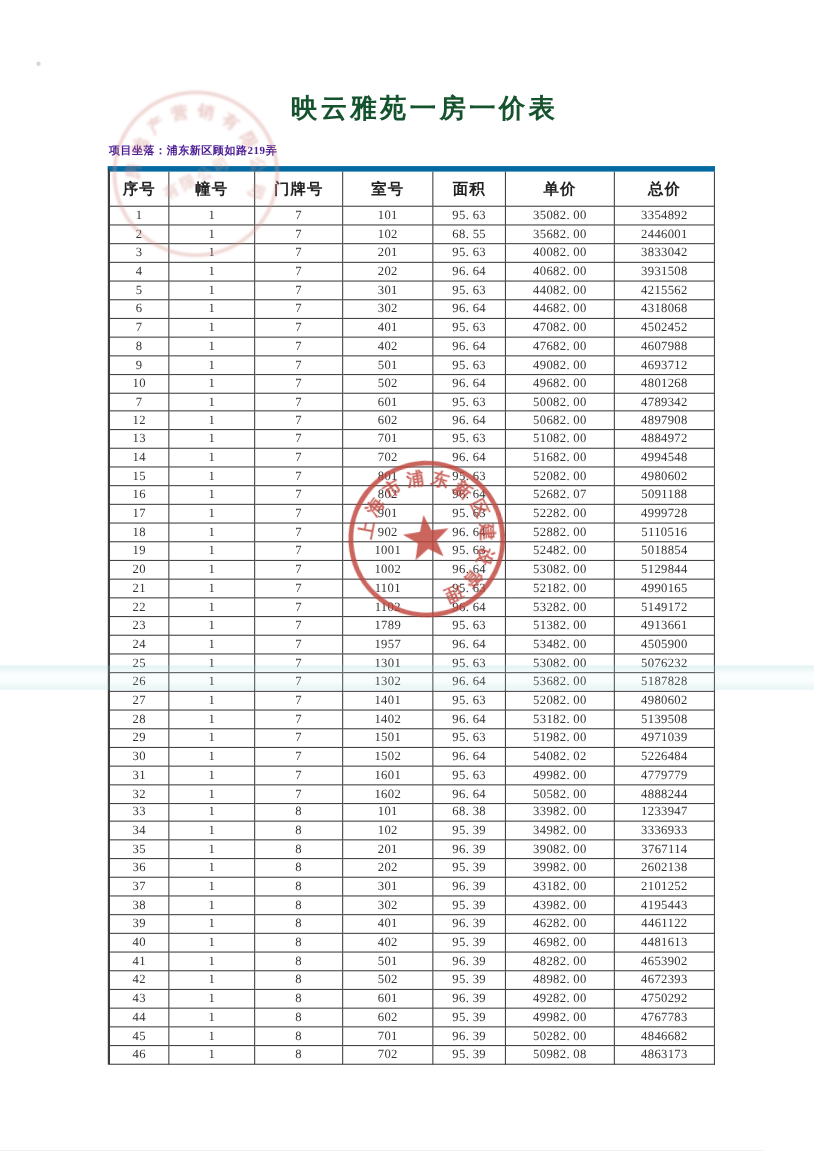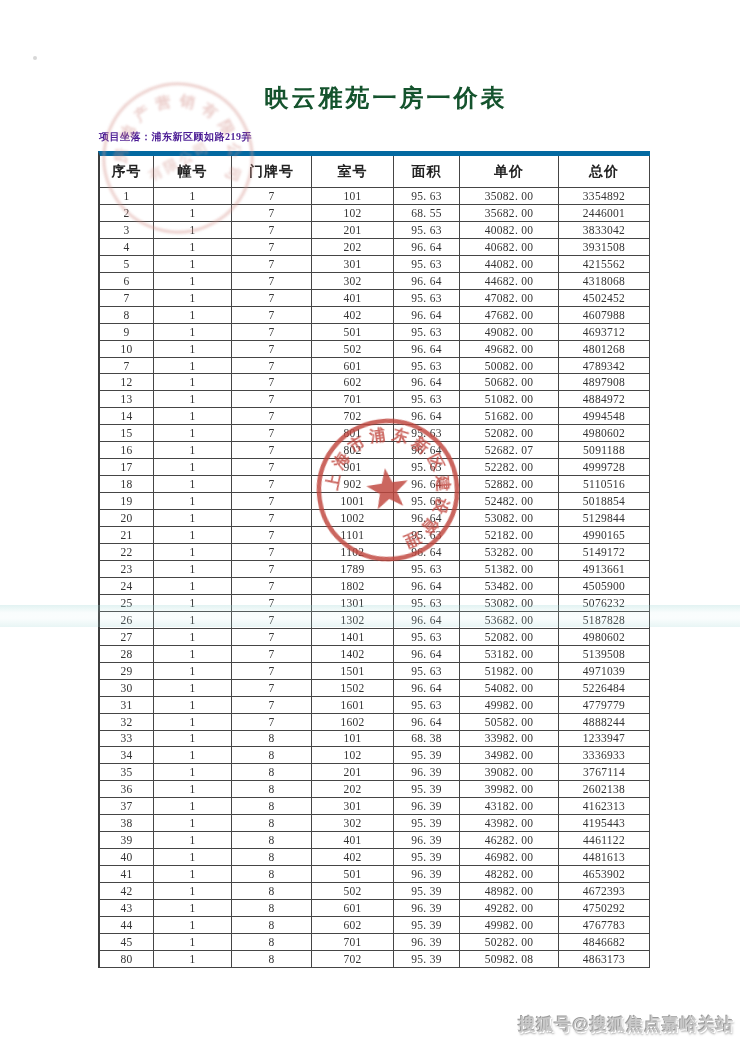--- a/index.html
+++ b/index.html
@@ -91,43 +91,43 @@
       <div class="trow"><div class="tcell td">14</div><div class="tcell td">1</div><div class="tcell td">7</div><div class="tcell td">702</div><div class="tcell td">96. 64</div><div class="tcell td">51682. 00</div><div class="tcell td">4994548</div></div>
       <div class="trow"><div class="tcell td">15</div><div class="tcell td">1</div><div class="tcell td">7</div><div class="tcell td">801</div><div class="tcell td">95. 63</div><div class="tcell td">52082. 00</div><div class="tcell td">4980602</div></div>
       <div class="trow"><div class="tcell td">16</div><div class="tcell td">1</div><div class="tcell td">7</div><div class="tcell td">802</div><div class="tcell td">96. 64</div><div class="tcell td">52682. 07</div><div class="tcell td">5091188</div></div>
       <div class="trow"><div class="tcell td">17</div><div class="tcell td">1</div><div class="tcell td">7</div><div class="tcell td">901</div><div class="tcell td">95. 63</div><div class="tcell td">52282. 00</div><div class="tcell td">4999728</div></div>
       <div class="trow"><div class="tcell td">18</div><div class="tcell td">1</div><div class="tcell td">7</div><div class="tcell td">902</div><div class="tcell td">96. 64</div><div class="tcell td">52882. 00</div><div class="tcell td">5110516</div></div>
       <div class="trow"><div class="tcell td">19</div><div class="tcell td">1</div><div class="tcell td">7</div><div class="tcell td">1001</div><div class="tcell td">95. 63</div><div class="tcell td">52482. 00</div><div class="tcell td">5018854</div></div>
       <div class="trow"><div class="tcell td">20</div><div class="tcell td">1</div><div class="tcell td">7</div><div class="tcell td">1002</div><div class="tcell td">96. 64</div><div class="tcell td">53082. 00</div><div class="tcell td">5129844</div></div>
       <div class="trow"><div class="tcell td">21</div><div class="tcell td">1</div><div class="tcell td">7</div><div class="tcell td">1101</div><div class="tcell td">95. 63</div><div class="tcell td">52182. 00</div><div class="tcell td">4990165</div></div>
       <div class="trow"><div class="tcell td">22</div><div class="tcell td">1</div><div class="tcell td">7</div><div class="tcell td">1102</div><div class="tcell td">96. 64</div><div class="tcell td">53282. 00</div><div class="tcell td">5149172</div></div>
       <div class="trow"><div class="tcell td">23</div><div class="tcell td">1</div><div class="tcell td">7</div><div class="tcell td">1789</div><div class="tcell td">95. 63</div><div class="tcell td">51382. 00</div><div class="tcell td">4913661</div></div>
-      <div class="trow"><div class="tcell td">24</div><div class="tcell td">1</div><div class="tcell td">7</div><div class="tcell td">1802</div><div class="tcell td">96. 64</div><div class="tcell td">53482. 00</div><div class="tcell td">4505900</div></div>
+      <div class="trow"><div class="tcell td">24</div><div class="tcell td">1</div><div class="tcell td">7</div><div class="tcell td">1957</div><div class="tcell td">96. 64</div><div class="tcell td">53482. 00</div><div class="tcell td">4505900</div></div>
       <div class="trow"><div class="tcell td">25</div><div class="tcell td">1</div><div class="tcell td">7</div><div class="tcell td">1301</div><div class="tcell td">95. 63</div><div class="tcell td">53082. 00</div><div class="tcell td">5076232</div></div>
       <div class="trow"><div class="tcell td">26</div><div class="tcell td">1</div><div class="tcell td">7</div><div class="tcell td">1302</div><div class="tcell td">96. 64</div><div class="tcell td">53682. 00</div><div class="tcell td">5187828</div></div>
       <div class="trow"><div class="tcell td">27</div><div class="tcell td">1</div><div class="tcell td">7</div><div class="tcell td">1401</div><div class="tcell td">95. 63</div><div class="tcell td">52082. 00</div><div class="tcell td">4980602</div></div>
       <div class="trow"><div class="tcell td">28</div><div class="tcell td">1</div><div class="tcell td">7</div><div class="tcell td">1402</div><div class="tcell td">96. 64</div><div class="tcell td">53182. 00</div><div class="tcell td">5139508</div></div>
       <div class="trow"><div class="tcell td">29</div><div class="tcell td">1</div><div class="tcell td">7</div><div class="tcell td">1501</div><div class="tcell td">95. 63</div><div class="tcell td">51982. 00</div><div class="tcell td">4971039</div></div>
-      <div class="trow"><div class="tcell td">30</div><div class="tcell td">1</div><div class="tcell td">7</div><div class="tcell td">1502</div><div class="tcell td">96. 64</div><div class="tcell td">54082. 00</div><div class="tcell td">5226484</div></div>
+      <div class="trow"><div class="tcell td">30</div><div class="tcell td">1</div><div class="tcell td">7</div><div class="tcell td">1502</div><div class="tcell td">96. 64</div><div class="tcell td">54082. 02</div><div class="tcell td">5226484</div></div>
       <div class="trow"><div class="tcell td">31</div><div class="tcell td">1</div><div class="tcell td">7</div><div class="tcell td">1601</div><div class="tcell td">95. 63</div><div class="tcell td">49982. 00</div><div class="tcell td">4779779</div></div>
       <div class="trow"><div class="tcell td">32</div><div class="tcell td">1</div><div class="tcell td">7</div><div class="tcell td">1602</div><div class="tcell td">96. 64</div><div class="tcell td">50582. 00</div><div class="tcell td">4888244</div></div>
       <div class="trow"><div class="tcell td">33</div><div class="tcell td">1</div><div class="tcell td">8</div><div class="tcell td">101</div><div class="tcell td">68. 38</div><div class="tcell td">33982. 00</div><div class="tcell td">1233947</div></div>
       <div class="trow"><div class="tcell td">34</div><div class="tcell td">1</div><div class="tcell td">8</div><div class="tcell td">102</div><div class="tcell td">95. 39</div><div class="tcell td">34982. 00</div><div class="tcell td">3336933</div></div>
       <div class="trow"><div class="tcell td">35</div><div class="tcell td">1</div><div class="tcell td">8</div><div class="tcell td">201</div><div class="tcell td">96. 39</div><div class="tcell td">39082. 00</div><div class="tcell td">3767114</div></div>
       <div class="trow"><div class="tcell td">36</div><div class="tcell td">1</div><div class="tcell td">8</div><div class="tcell td">202</div><div class="tcell td">95. 39</div><div class="tcell td">39982. 00</div><div class="tcell td">2602138</div></div>
-      <div class="trow"><div class="tcell td">37</div><div class="tcell td">1</div><div class="tcell td">8</div><div class="tcell td">301</div><div class="tcell td">96. 39</div><div class="tcell td">43182. 00</div><div class="tcell td">4162313</div></div>
+      <div class="trow"><div class="tcell td">37</div><div class="tcell td">1</div><div class="tcell td">8</div><div class="tcell td">301</div><div class="tcell td">96. 39</div><div class="tcell td">43182. 00</div><div class="tcell td">2101252</div></div>
       <div class="trow"><div class="tcell td">38</div><div class="tcell td">1</div><div class="tcell td">8</div><div class="tcell td">302</div><div class="tcell td">95. 39</div><div class="tcell td">43982. 00</div><div class="tcell td">4195443</div></div>
       <div class="trow"><div class="tcell td">39</div><div class="tcell td">1</div><div class="tcell td">8</div><div class="tcell td">401</div><div class="tcell td">96. 39</div><div class="tcell td">46282. 00</div><div class="tcell td">4461122</div></div>
       <div class="trow"><div class="tcell td">40</div><div class="tcell td">1</div><div class="tcell td">8</div><div class="tcell td">402</div><div class="tcell td">95. 39</div><div class="tcell td">46982. 00</div><div class="tcell td">4481613</div></div>
       <div class="trow"><div class="tcell td">41</div><div class="tcell td">1</div><div class="tcell td">8</div><div class="tcell td">501</div><div class="tcell td">96. 39</div><div class="tcell td">48282. 00</div><div class="tcell td">4653902</div></div>
       <div class="trow"><div class="tcell td">42</div><div class="tcell td">1</div><div class="tcell td">8</div><div class="tcell td">502</div><div class="tcell td">95. 39</div><div class="tcell td">48982. 00</div><div class="tcell td">4672393</div></div>
       <div class="trow"><div class="tcell td">43</div><div class="tcell td">1</div><div class="tcell td">8</div><div class="tcell td">601</div><div class="tcell td">96. 39</div><div class="tcell td">49282. 00</div><div class="tcell td">4750292</div></div>
       <div class="trow"><div class="tcell td">44</div><div class="tcell td">1</div><div class="tcell td">8</div><div class="tcell td">602</div><div class="tcell td">95. 39</div><div class="tcell td">49982. 00</div><div class="tcell td">4767783</div></div>
       <div class="trow"><div class="tcell td">45</div><div class="tcell td">1</div><div class="tcell td">8</div><div class="tcell td">701</div><div class="tcell td">96. 39</div><div class="tcell td">50282. 00</div><div class="tcell td">4846682</div></div>
-      <div class="trow"><div class="tcell td">80</div><div class="tcell td">1</div><div class="tcell td">8</div><div class="tcell td">702</div><div class="tcell td">95. 39</div><div class="tcell td">50982. 08</div><div class="tcell td">4863173</div></div>
+      <div class="trow"><div class="tcell td">46</div><div class="tcell td">1</div><div class="tcell td">8</div><div class="tcell td">702</div><div class="tcell td">95. 39</div><div class="tcell td">50982. 08</div><div class="tcell td">4863173</div></div>
     </div>
 
   <div class="scan-band"></div>
 
   <svg class="stamp stamp-top-left" width="200" height="200" viewBox="0 0 200 200">
     <defs>
       <path id="ring1" d="M 100,100 m -52,0 a 52,52 0 1,1 104,0 a 52,52 0 1,1 -104,0"></path>
       <filter id="blur1">
           <feGaussianBlur stdDeviation="0.9"></feGaussianBlur>
         </filter>
@@ -150,15 +150,14 @@
     </defs>
     <g filter="url(#blur2)" transform="rotate(-8 100 100)">
       <circle cx="100" cy="100" r="69" fill="none" stroke="#c0453c" stroke-width="4.5"></circle>
       <polygon points="100,78 105.3,92.7 120.9,93.2 108.6,102.8 112.9,117.8 100,109 87.1,117.8 91.4,102.8 79.1,93.2 94.7,92.7" fill="#c0453c"></polygon>
       <text font-size="16" font-weight="bold" fill="#c0453c" letter-spacing="4.5" font-family="'Liberation Serif',serif">
         <textPath href="#ring2" startOffset="2%">上海市浦东新区建设管理</textPath>
       </text>
     </g>
   </svg>
 
-  <div class="watermark">搜狐号@搜狐焦点嘉峪关站</div>
 
 </div>
 
 </body></html>

